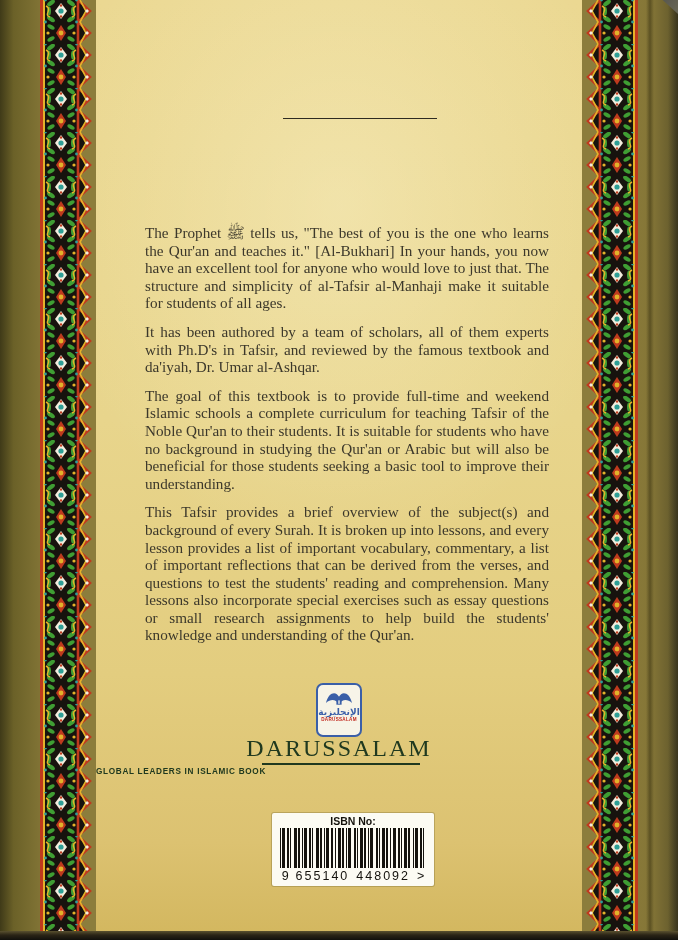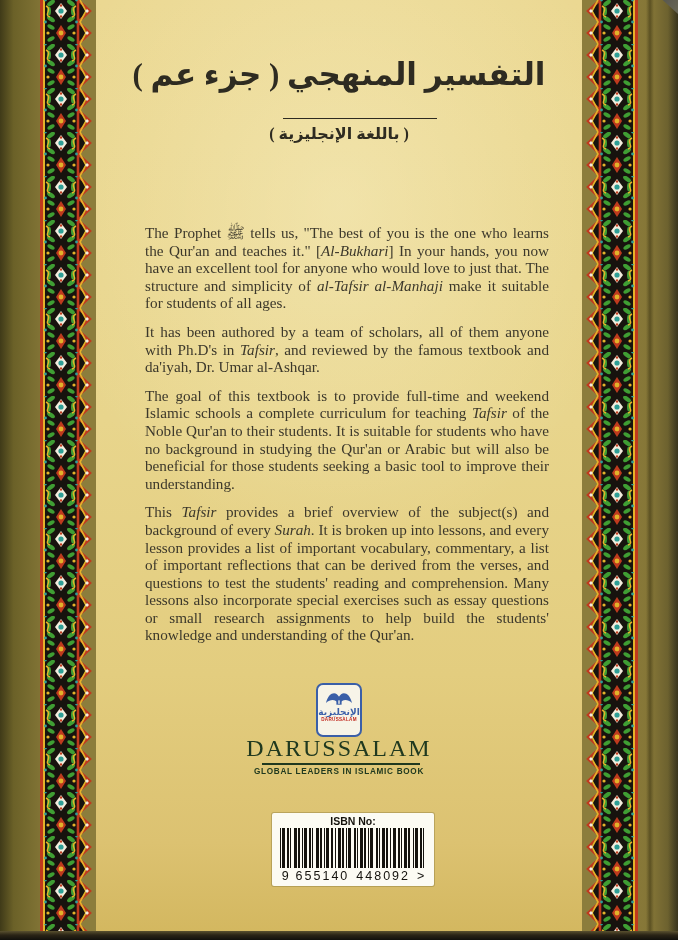--- a/index.html
+++ b/index.html
@@ -34,35 +34,35 @@
     font-family:"Liberation Serif","DejaVu Sans",serif;}
   .title-rule{position:absolute;left:283px;top:118px;width:154px;height:0;
     border-top:1.6px solid #2e2b21;}
   .arabic-subtitle{position:absolute;left:96px;top:124px;width:486px;text-align:center;
     font-size:16px;font-weight:700;color:#2e2b21;direction:rtl;
     font-family:"Liberation Serif","DejaVu Sans",serif;}
   
   .body-text{position:absolute;left:145px;top:224px;width:404px;color:#3c382b;
     font-size:15.2px;line-height:17.6px;text-align:justify;}
   .body-text p{margin:0 0 11px 0;}
-  .body-text .it{font-style:italic;}
+  .body-text .it{}
   
   .logo-box{position:absolute;left:316px;top:683px;width:46px;height:54px;
     background:#f7f4e8;border:2px solid #3a5fa8;border-radius:7px;box-sizing:border-box;
     display:flex;flex-direction:column;align-items:center;justify-content:flex-start;}
   .logo-arabic{font-family:"DejaVu Sans",sans-serif;font-size:9px;line-height:9px;
     color:#3a5fa8;font-weight:700;direction:rtl;margin-top:1px;}
   .logo-caption{font-family:"Liberation Sans",sans-serif;font-size:4.6px;line-height:6px;
     color:#c0271d;font-weight:700;letter-spacing:.3px;}
   .wordmark{position:absolute;left:96px;top:735px;width:486px;text-align:center;
     font-size:24px;letter-spacing:2px;color:#20391f;
     font-family:"Liberation Serif","DejaVu Serif",serif;}
   .wordmark-rule{position:absolute;left:262px;top:763px;width:158px;height:0;
     border-top:2px solid #20391f;}
-  .tagline{position:absolute;left:96px;top:767px;width:486px;text-align:center;
+  .tagline{position:absolute;left:96px;top:767px;width:486px;text-align:left;
     font-size:8.2px;font-weight:700;letter-spacing:.7px;color:#20391f;
     font-family:"Liberation Sans",sans-serif;}
   
   .barcode{position:absolute;left:272px;top:813px;width:162px;height:73px;
     background:#fcfbf3;border-radius:2px;box-shadow:0 0 0 1px rgba(120,105,50,.35);
     display:flex;flex-direction:column;align-items:center;box-sizing:border-box;padding-top:2px;}
   .barcode-label{font-family:"Liberation Sans",sans-serif;font-size:10.5px;font-weight:700;color:#14120d;}
   .bars{display:flex;align-items:flex-start;height:40px;margin-top:1px;}
   .bars .bar{background:#14120d;height:100%;}
   .bars .gap{height:100%;}
@@ -125,27 +125,25 @@
 
   <svg class="ornament right" width="58" height="940" viewBox="0 0 58 940" xmlns="http://www.w3.org/2000/svg">
     <rect x="0" y="0" width="58" height="940" fill="url(#bp)"></rect>
   </svg>
 
   <div class="crease-right"></div>
   <div class="edge-right"></div>
   <div class="corner-tr"></div>
   <div class="bottom-edge"></div>
 
-  <div class="arabic-title">التفسير المنهجي ( جزء عم )</div>
   <div class="title-rule"></div>
-  <div class="arabic-subtitle">( باللغة الإنجليزية )</div>
 
   <div class="body-text">
     <p><span>The Prophet ﷺ tells us, "The best of you is the one who learns the Qur'an and teaches it." [</span><span class="it">Al-Bukhari</span><span>] In your hands, you now have an excellent tool for anyone who would love to just that. The structure and simplicity of </span><span class="it">al-Tafsir al-Manhaji</span><span> make it suitable for students of all ages.</span></p>
-    <p><span>It has been authored by a team of scholars, all of them anyone with Ph.D's in </span><span class="it">Tafsir</span><span>, and reviewed by the famous textbook and da'iyah, Dr. Umar al-Ashqar.</span></p>
+    <p><span>It has been authored by a team of scholars, all of them experts with Ph.D's in </span><span class="it">Tafsir</span><span>, and reviewed by the famous textbook and da'iyah, Dr. Umar al-Ashqar.</span></p>
     <p><span>The goal of this textbook is to provide full-time and weekend Islamic schools a complete curriculum for teaching </span><span class="it">Tafsir</span><span> of the Noble Qur'an to their students. It is suitable for students who have no background in studying the Qur'an or Arabic but will also be beneficial for those students seeking a basic tool to improve their understanding.</span></p>
     <p><span>This </span><span class="it">Tafsir</span><span> provides a brief overview of the subject(s) and background of every </span><span class="it">Surah</span><span>. It is broken up into lessons, and every lesson provides a list of important vocabulary, commentary, a list of important reflections that can be derived from the verses, and questions to test the students' reading and comprehension. Many lessons also incorporate special exercises such as essay questions or small research assignments to help build the students' knowledge and understanding of the Qur'an.</span></p>
   </div>
 
   <div class="logo-box">
     <svg width="40" height="22" viewBox="0 0 46 24">
       <path d="M8,20 C11,7 20,6 23,13 C26,6 35,7 38,20 C32,15 27,16 23,21 C19,16 14,15 8,20 Z" fill="#3a5fa8"></path>
       <rect x="20" y="13" width="6" height="9" fill="#3a5fa8"></rect>
       <rect x="22.2" y="17" width="1.6" height="4" fill="#f7f4e8"></rect>
     </svg>

